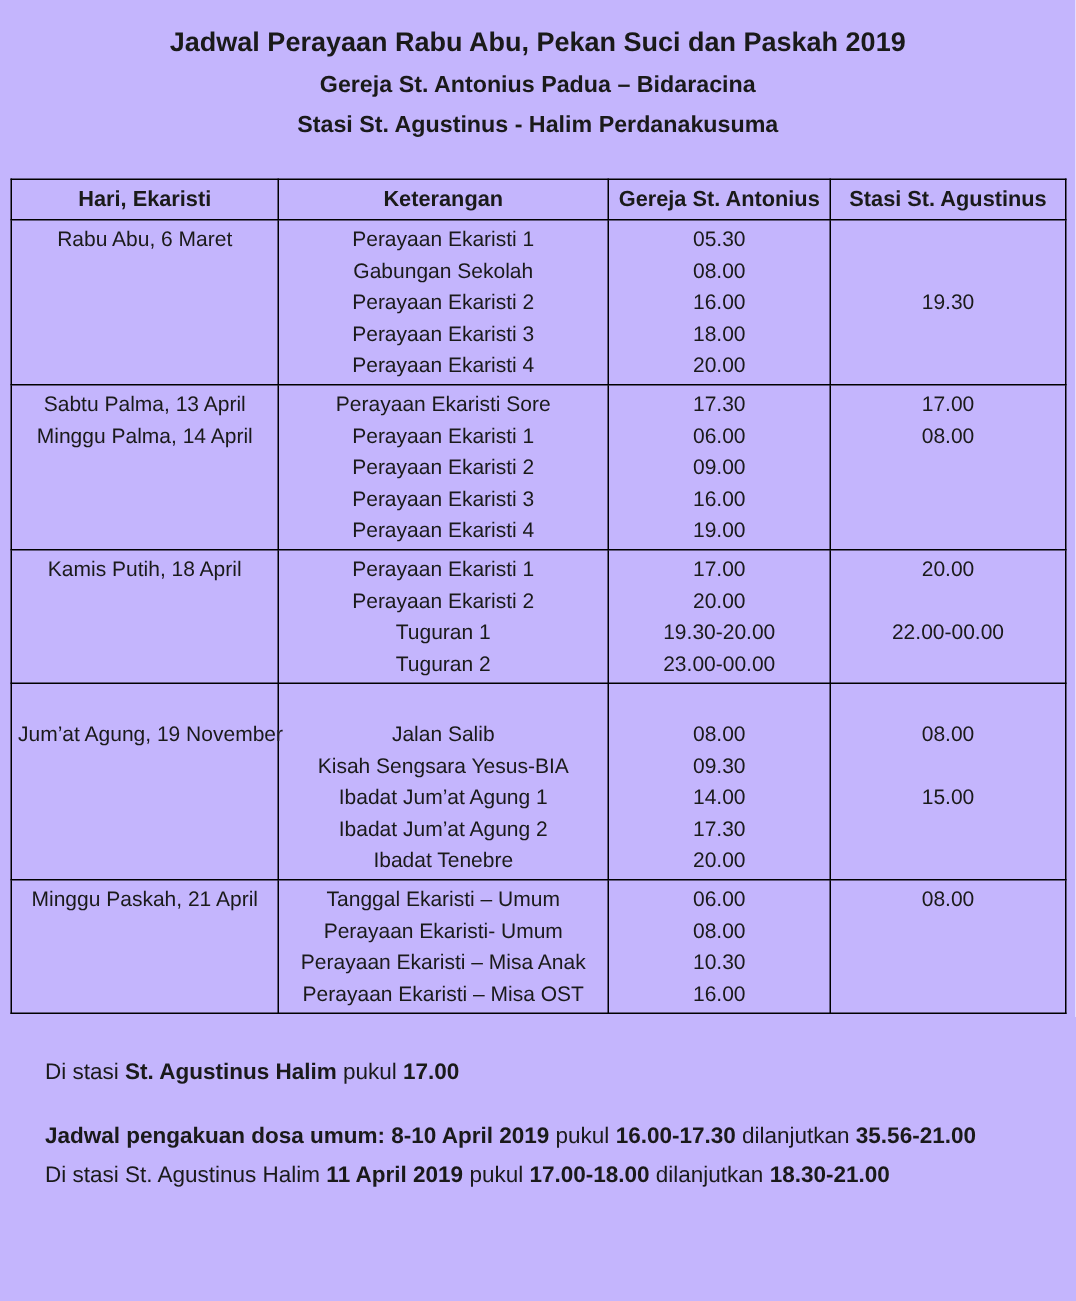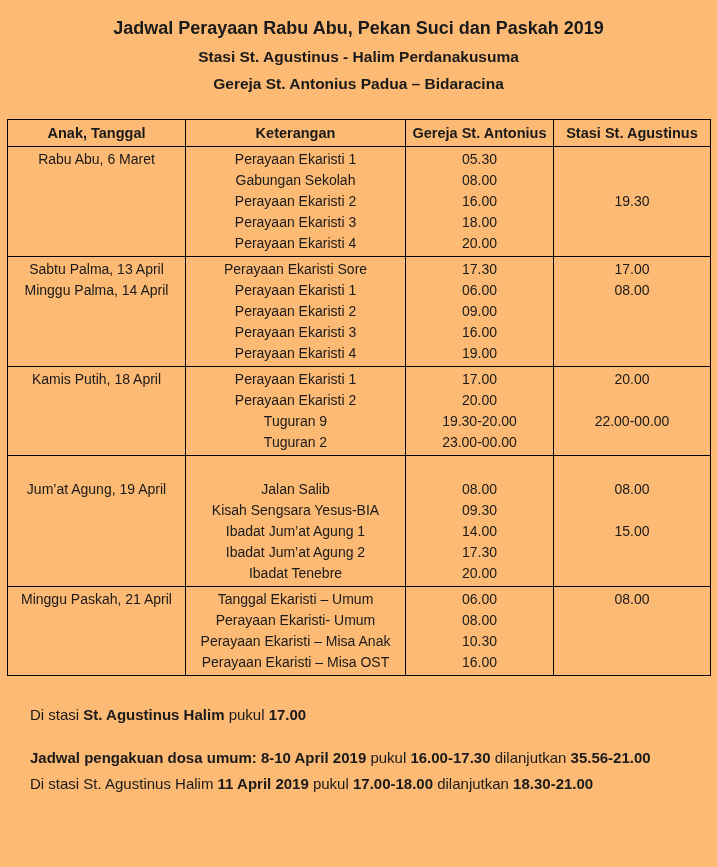--- a/index.html
+++ b/index.html
@@ -4,21 +4,21 @@
 <style>
   html, body {
     margin: 0;
     padding: 0;
     background: #ffffff;
   }
   .page {
     position: relative;
     width: 717px;
     height: 867px;
-    background: #fdba74;
+    background: #c4b5fd;
     color: #1a1a1a;
     font-family: "Liberation Sans", sans-serif;
     overflow: hidden;
   }
   .titles {
     text-align: center;
     padding-top: 17px;
   }
   .title-main {
     font-size: 18px;
@@ -72,34 +72,34 @@
     font-weight: bold;
   }
 </style>
 </head>
 <body>
 
 <div class="page">
 
   <div class="titles">
     <h1 class="title-main">Jadwal Perayaan Rabu Abu, Pekan Suci dan Paskah 2019</h1>
+    <h2 class="title-sub">Gereja St. Antonius Padua – Bidaracina</h2>
     <h2 class="title-sub">Stasi St. Agustinus - Halim Perdanakusuma</h2>
-    <h2 class="title-sub">Gereja St. Antonius Padua – Bidaracina</h2>
   </div>
 
   <table class="schedule">
     <colgroup>
       <col style="width:178px">
       <col style="width:220px">
       <col style="width:148px">
       <col style="width:157px">
     </colgroup>
     <thead>
       <tr>
-        <th>Anak, Tanggal</th>
+        <th>Hari, Ekaristi</th>
         <th>Keterangan</th>
         <th>Gereja St. Antonius</th>
         <th>Stasi St. Agustinus</th>
       </tr>
     </thead>
     <tbody>
         <tr>
           <td>
             <div class="line">Rabu Abu, 6 Maret</div>
           </td>
@@ -152,40 +152,40 @@
             <div class="line">&nbsp;</div>
           </td>
         </tr>
         <tr>
           <td>
             <div class="line">Kamis Putih, 18 April</div>
           </td>
           <td>
             <div class="line">Perayaan Ekaristi 1</div>
             <div class="line">Perayaan Ekaristi 2</div>
-            <div class="line">Tuguran 9</div>
+            <div class="line">Tuguran 1</div>
             <div class="line">Tuguran 2</div>
           </td>
           <td>
             <div class="line">17.00</div>
             <div class="line">20.00</div>
             <div class="line">19.30-20.00</div>
             <div class="line">23.00-00.00</div>
           </td>
           <td>
             <div class="line">20.00</div>
             <div class="line">&nbsp;</div>
             <div class="line">22.00-00.00</div>
             <div class="line">&nbsp;</div>
           </td>
         </tr>
         <tr>
           <td>
             <div class="line">&nbsp;</div>
-            <div class="line">Jum’at Agung, 19 April</div>
+            <div class="line">Jum’at Agung, 19 November</div>
           </td>
           <td>
             <div class="line">&nbsp;</div>
             <div class="line">Jalan Salib</div>
             <div class="line">Kisah Sengsara Yesus-BIA</div>
             <div class="line">Ibadat Jum’at Agung 1</div>
             <div class="line">Ibadat Jum’at Agung 2</div>
             <div class="line">Ibadat Tenebre</div>
           </td>
           <td>

